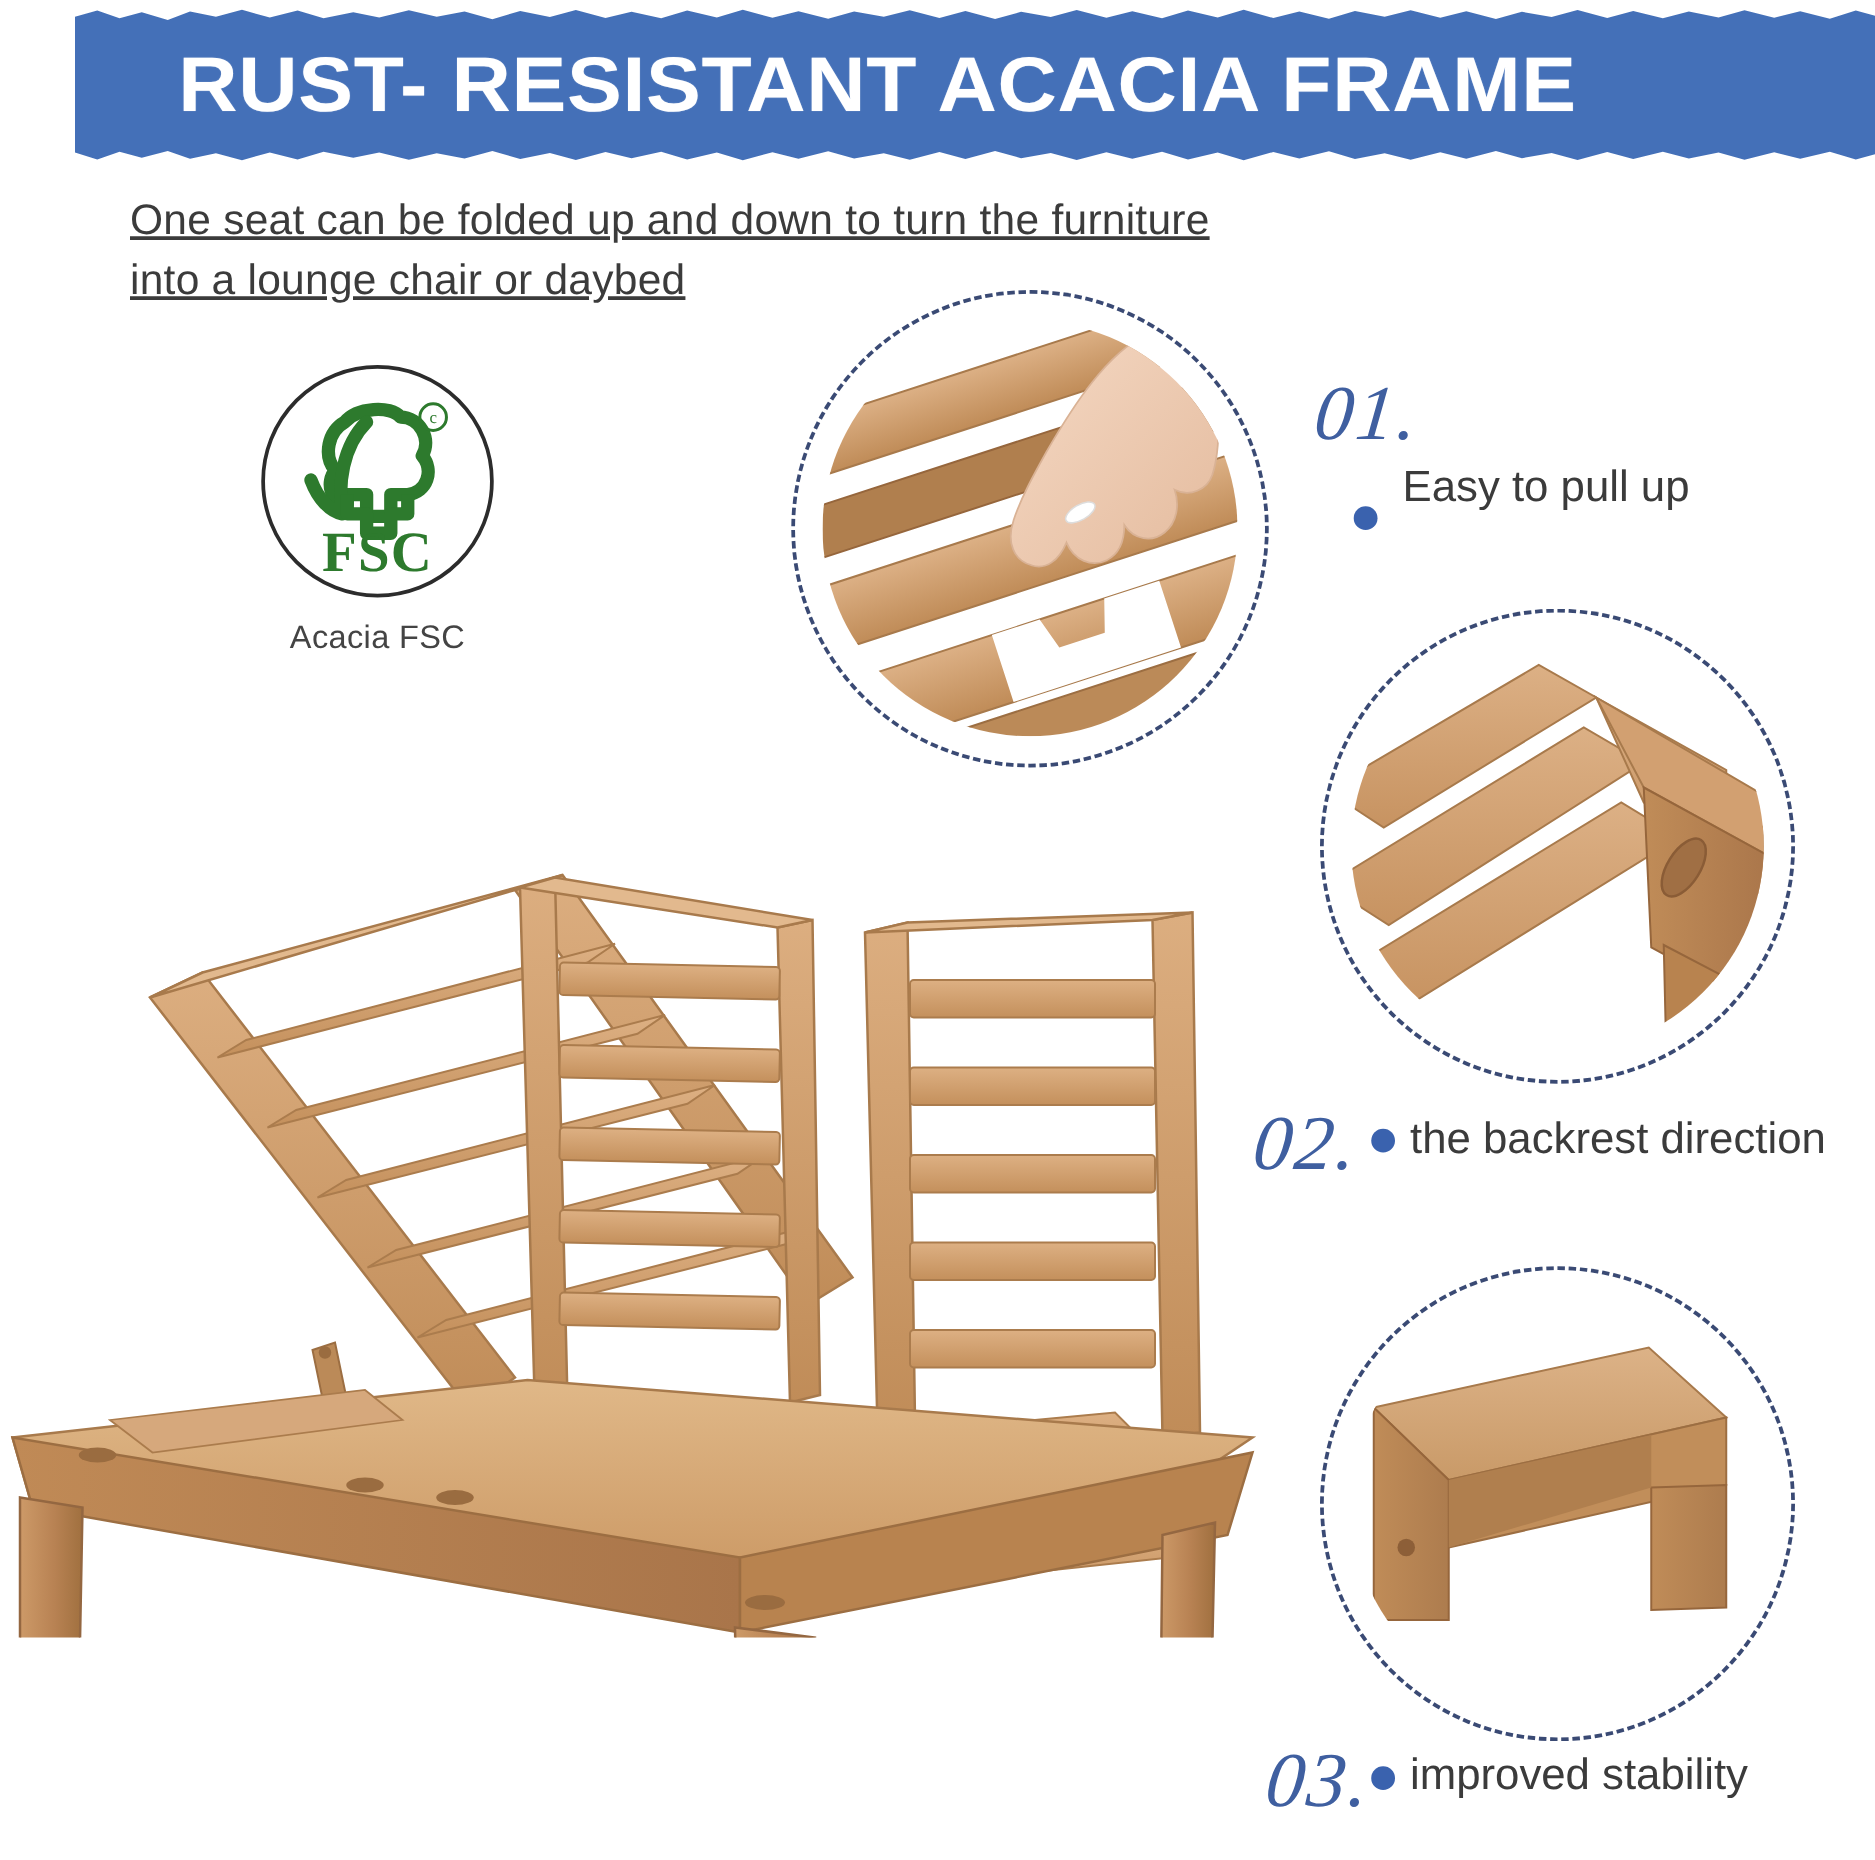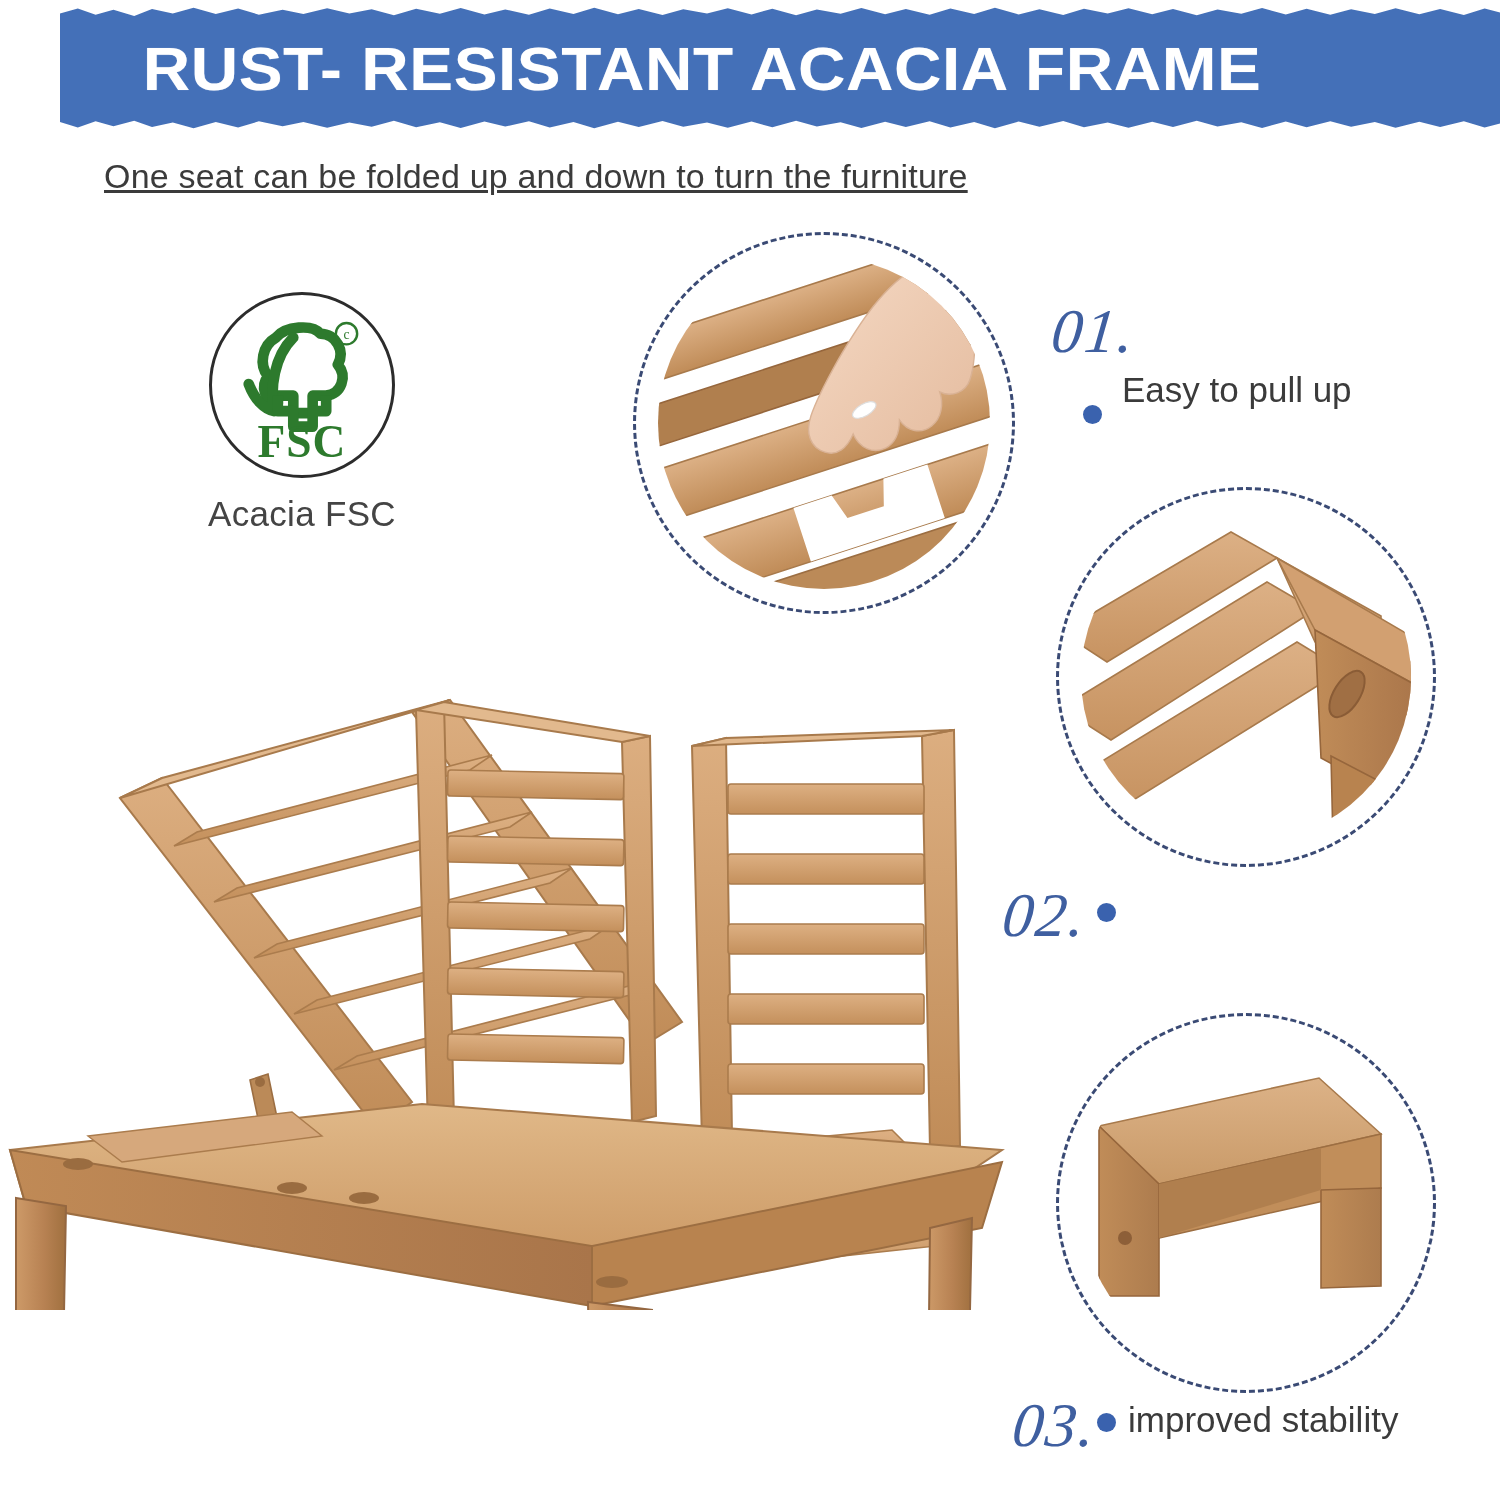--- a/index.html
+++ b/index.html
@@ -78,21 +78,21 @@
     width:186px;height:186px;border-radius:50%;
     border:3px solid #2c2c2c;
     position:relative;
     margin:0 auto;
     background:#fff;
   }
   #fsc-label{
     text-align:center;
     margin-top:16px;
     color:#444;
-    font-size:35px;
+    font-size:26px;
     letter-spacing:.3px;
   }
 
   
   #product-photo{
     position:absolute; left:-8px; top:650px; width:1020px; height:660px;
   }
 
   
   .inset{
@@ -165,20 +165,21 @@
 </head>
 <body>
 
 <div id="title-banner">
   <div class="torn"></div>
   <div class="title-text">RUST- RESISTANT ACACIA FRAME</div>
 </div>
 
 <div id="subtitle">
   <span class="l">One seat can be folded up and down to turn the furniture</span>
+  <span class="l">into a lounge chair or daybed</span>
 </div>
 
 <div id="fsc-badge">
   <div id="fsc-circle">
     <svg viewBox="0 0 186 186" style="width:100%;height:100%;display:block;">
 
       <path d="M66 44 C52 52 48 72 58 84 C50 94 54 110 68 112
                L68 104 L84 104 L84 122 L104 122 L104 104 L118 104
                C134 102 140 84 130 72 C138 58 128 40 112 40
                C104 30 76 32 66 44 Z" fill="none" stroke="#2d7a2d" stroke-width="11" stroke-linejoin="round"></path>
@@ -400,20 +401,21 @@
   <div class="dot"></div>
   <div class="txt">
     <span class="l">Easy to pull up</span>
   </div>
 </div>
 
 <div class="callout" id="callout-2">
   <div class="num">02.</div>
   <div class="dot"></div>
   <div class="txt">
+    <span class="l">the backrest direction</span>
   </div>
 </div>
 
 <div class="callout" id="callout-3">
   <div class="num">03.</div>
   <div class="dot"></div>
   <div class="txt">
     <span class="l">improved stability</span>
   </div>
 </div>

